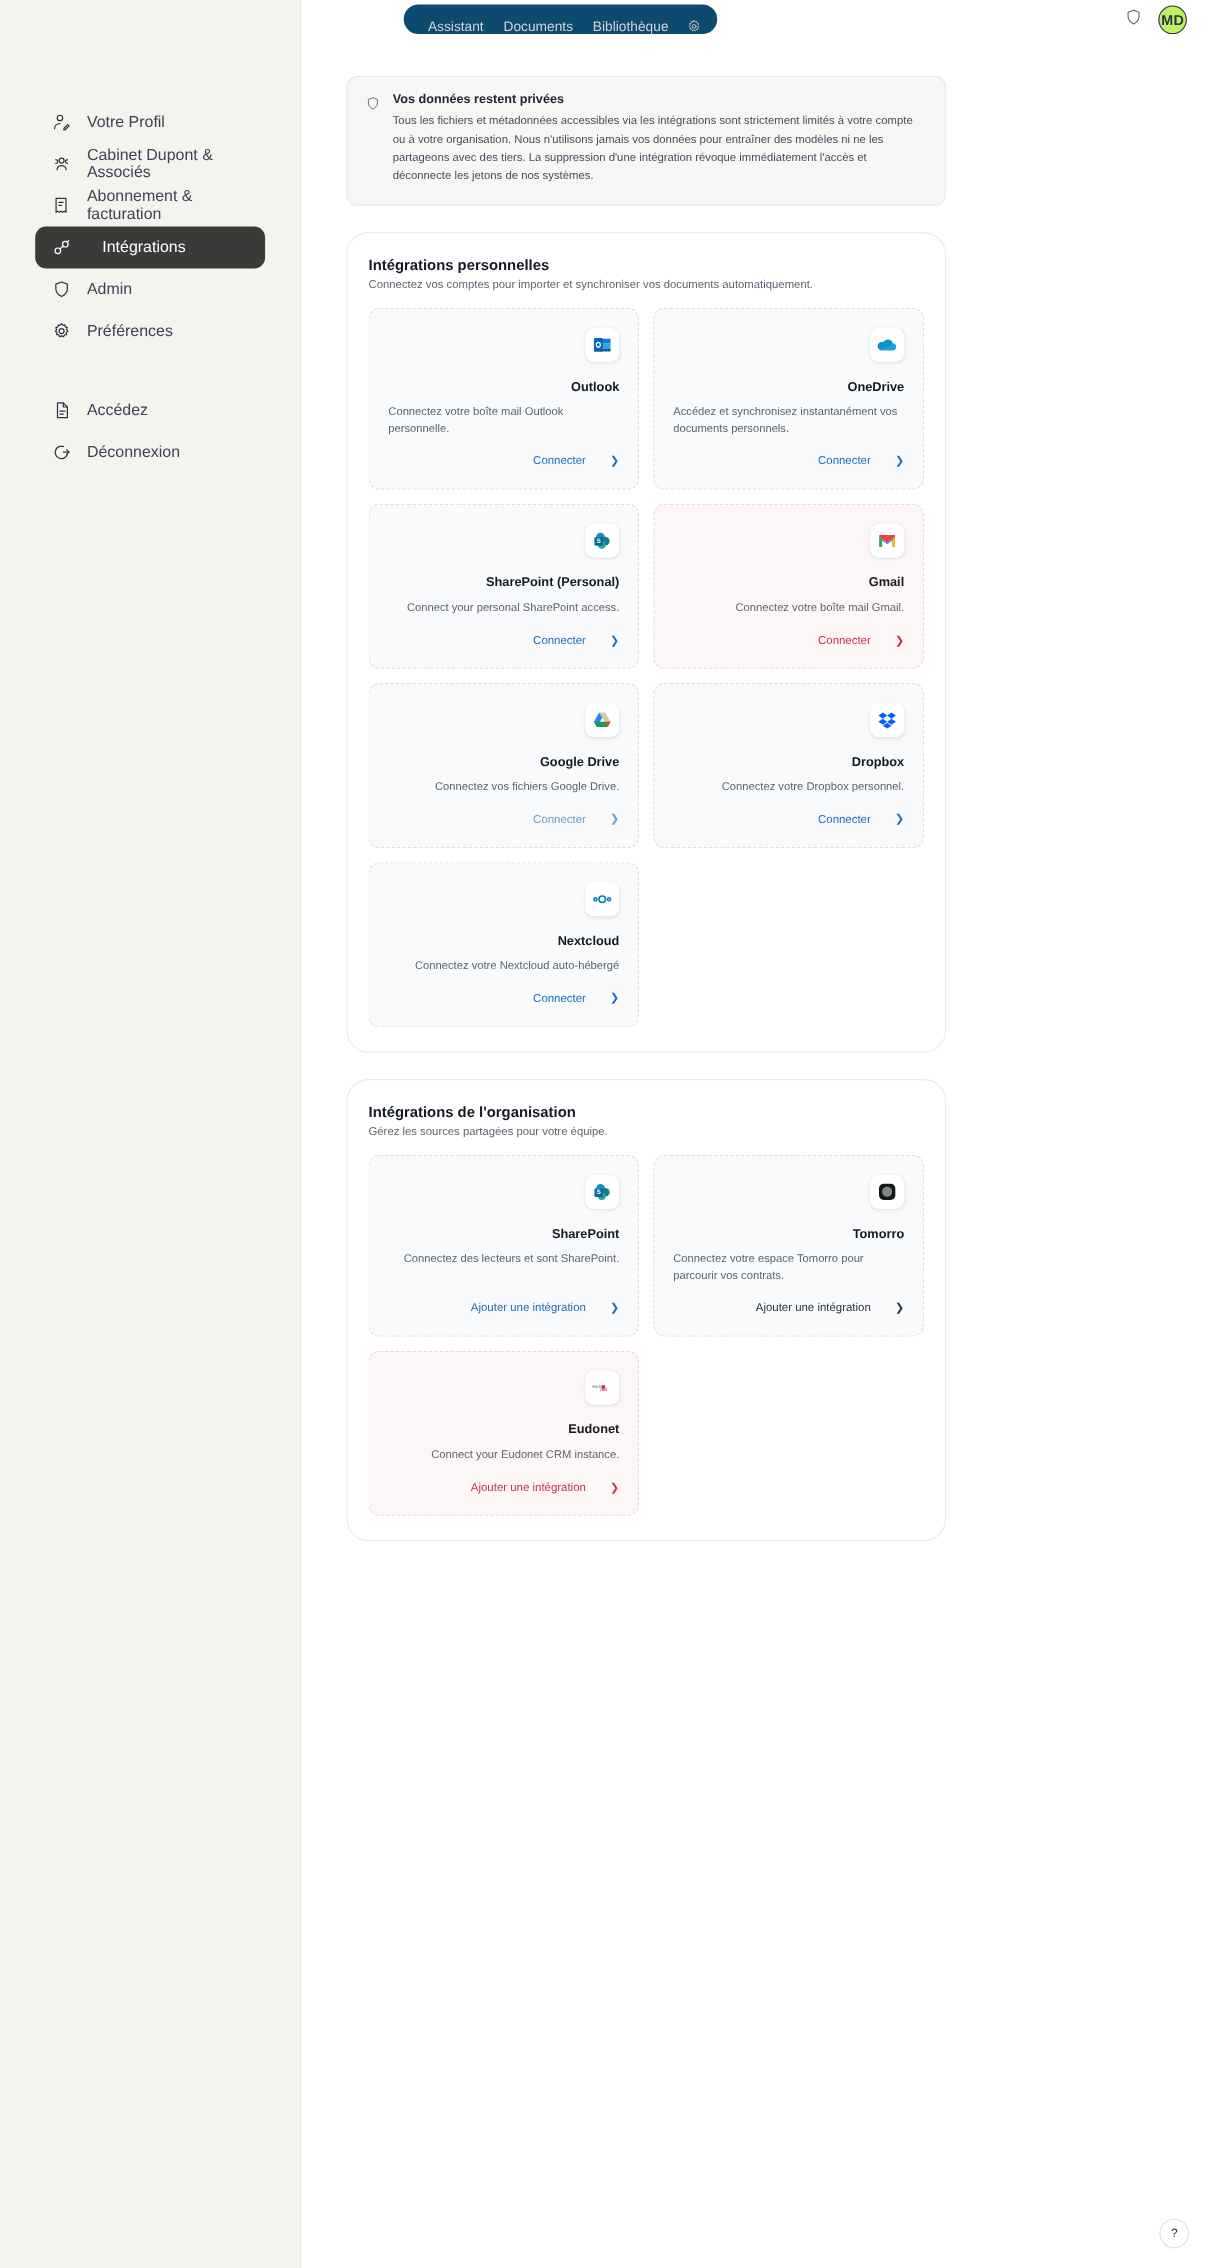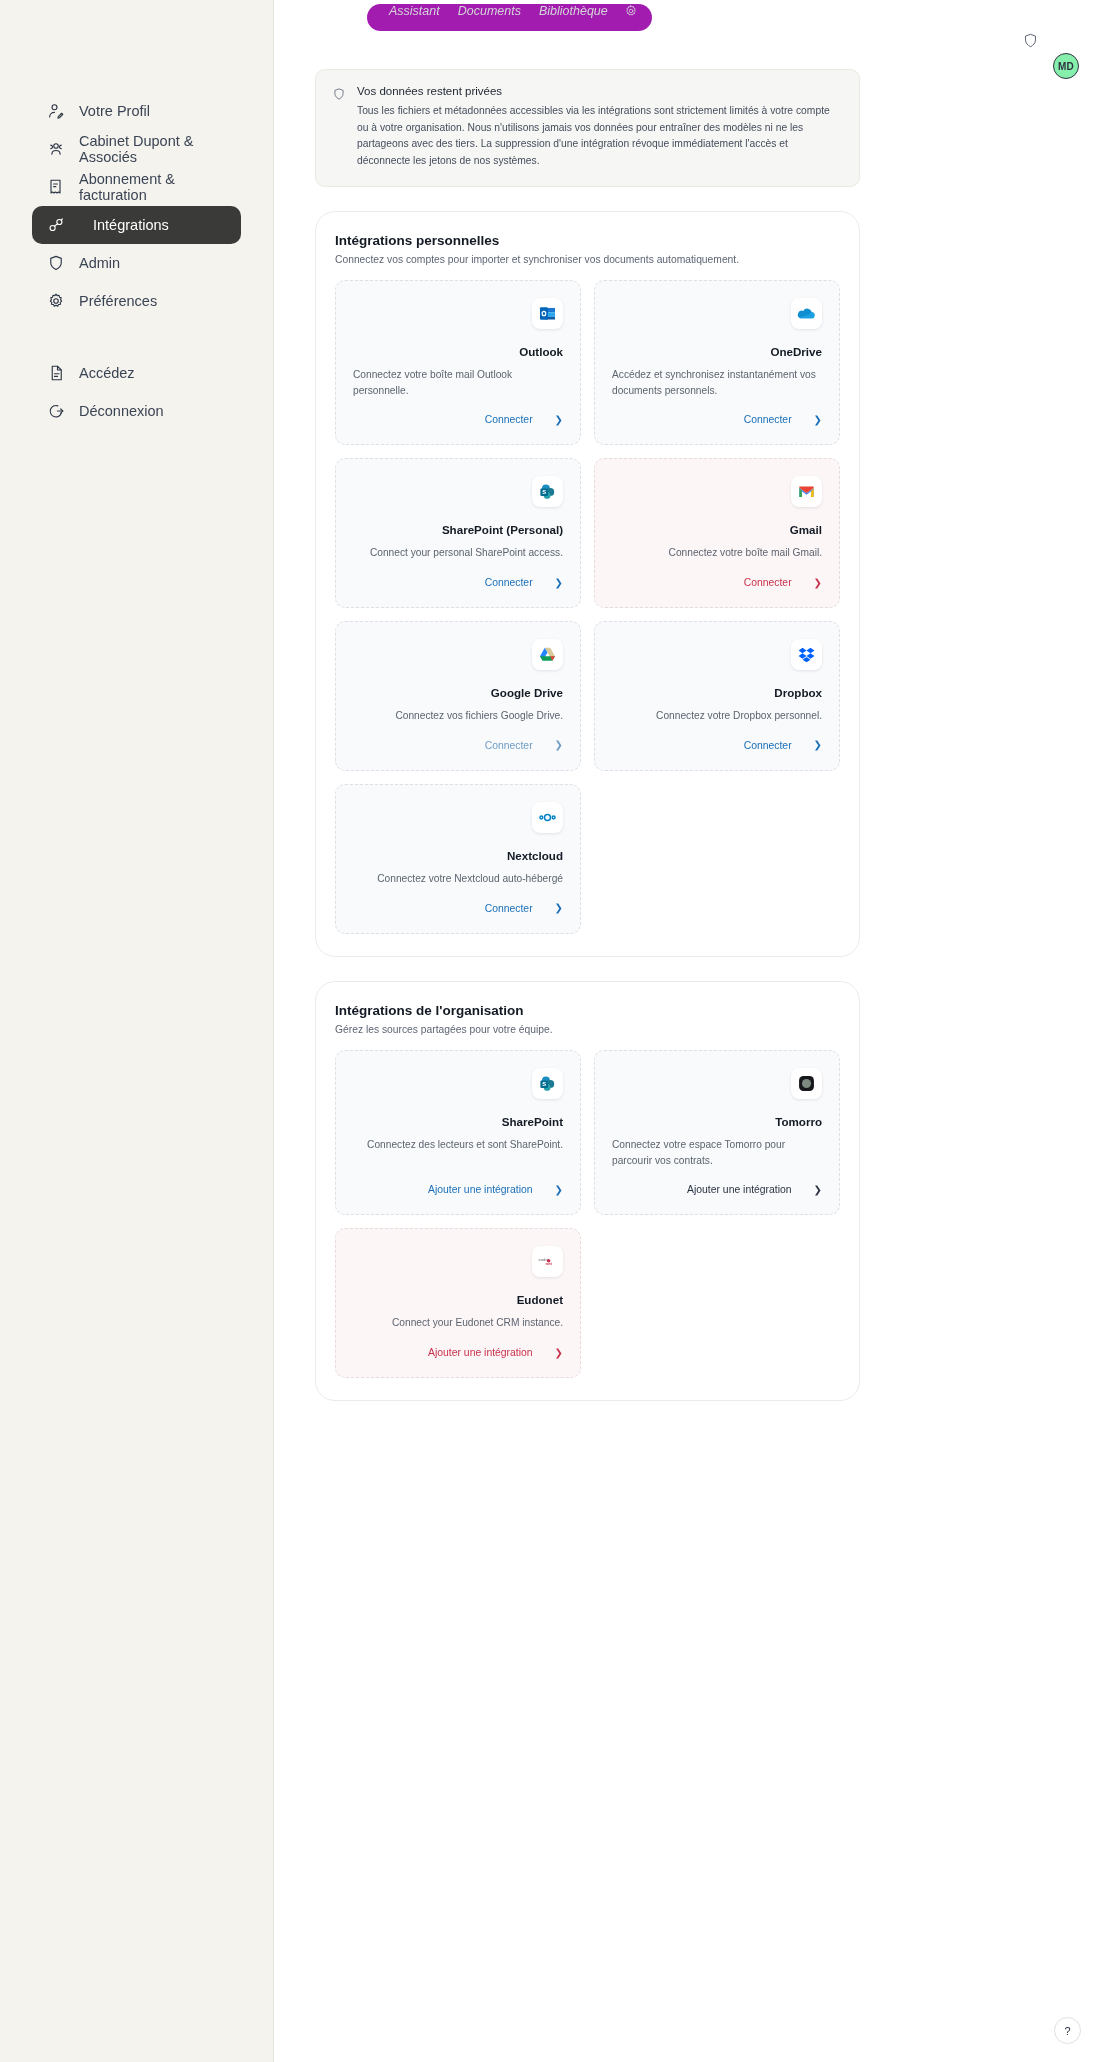--- a/index.html
+++ b/index.html
@@ -37,50 +37,50 @@
   .nav-gap { height: 34px; }
 
   
   .main { position: relative; flex: 1; height: 2062px; background: #ffffff; }
 
   .topbar {
     position: absolute; top: 0; left: 0; right: 0; height: 68px;
   }
   .pill {
     position: absolute; left: 93px; top: 4px;
-    height: 27px; display: flex; align-items: flex-start; gap: 0px;
-    background: #a21caf; border-radius: 14px; padding: 0 13px; font-style: italic;
+    height: 27px; display: flex; align-items: flex-end; gap: 0px;
+    background: #0c4a6e; border-radius: 14px; padding: 0 13px;
   }
   .pill-item {
     color: #d4d4d8; font-size: 12.5px; padding: 0 9px; cursor: pointer; white-space: nowrap;
   }
   .pill-gear { display:flex; align-items:center; padding-left: 7px; padding-right: 1px; cursor:pointer; }
   .pill-gear svg { width: 14px; height: 14px; stroke: #d4d4d8; fill: none; stroke-width: 1.4; }
 
   .topright { position: absolute; right: 21px; top: 5px; display: flex; align-items: center; gap: 14px; }
   .shield-top svg { width: 17px; height: 17px; stroke: #5b6372; fill: none; stroke-width: 1.4; stroke-linejoin: round;}
   .avatar {
     width: 26px; height: 26px; border-radius: 50%;
-    background: #86efac; border: 1.4px solid #2e3342;
+    background: #bef264; border: 1.4px solid #2e3342;
     display: flex; align-items: center; justify-content: center;
-    font-size: 10px; font-weight: bold; color: #2e3342; letter-spacing: .2px; margin-top: 48px;
+    font-size: 13px; font-weight: bold; color: #2e3342; letter-spacing: .2px;
   }
 
   .content { position: absolute; left: 41px; top: 69px; width: 545px; }
   .content-wrap { width: 545px; }
 
   
   .banner {
     background: #f6f6f4; border: 1px solid #e9e8e3; border-radius: 10px;
     padding: 15px 17px 16px 16px; display: flex; gap: 11px;
     margin-bottom: 24px;
   }
   .banner-ico svg { width: 14px; height: 14px; stroke: #5b6372; fill: none; stroke-width: 1.4; stroke-linejoin: round; }
   .banner-ico { padding-top: 2px; }
-  .banner-title { font-size: 11.5px; font-weight: normal; color: #1c2430; margin-bottom: 6px; }
+  .banner-title { font-size: 11.5px; font-weight: bold; color: #1c2430; margin-bottom: 6px; }
   .banner-body { font-size: 10.3px; line-height: 1.62; color: #454d5c; }
 
   
   .section {
     border: 1px solid #ebebe7; border-radius: 20px; background: #ffffff;
     padding: 21px 19px 22px 19px; margin-bottom: 24px;
   }
   .sec-title { font-size: 13.5px; font-weight: bold; color: #131a24; margin-bottom: 6px; }
   .sec-sub { font-size: 10.3px; color: #5d6573; margin-bottom: 15px; }
 

